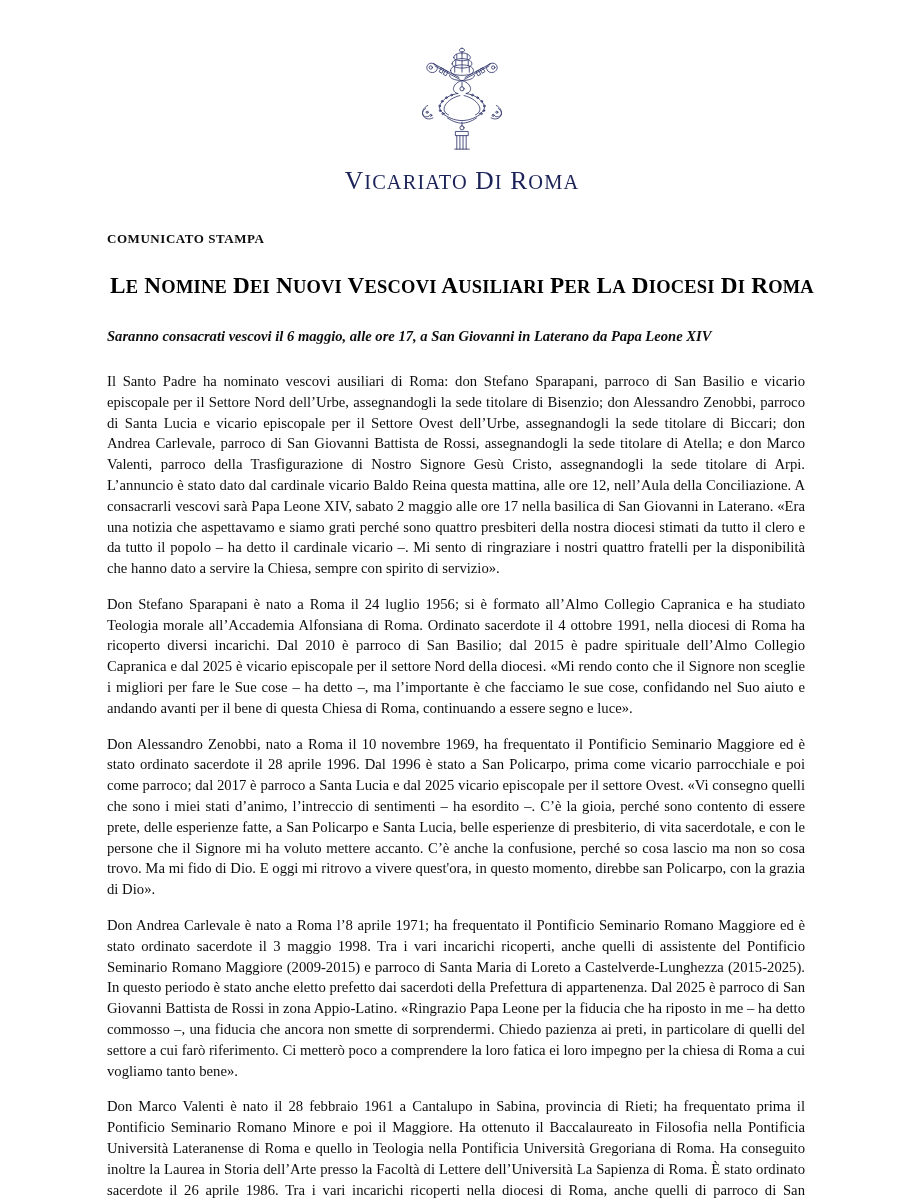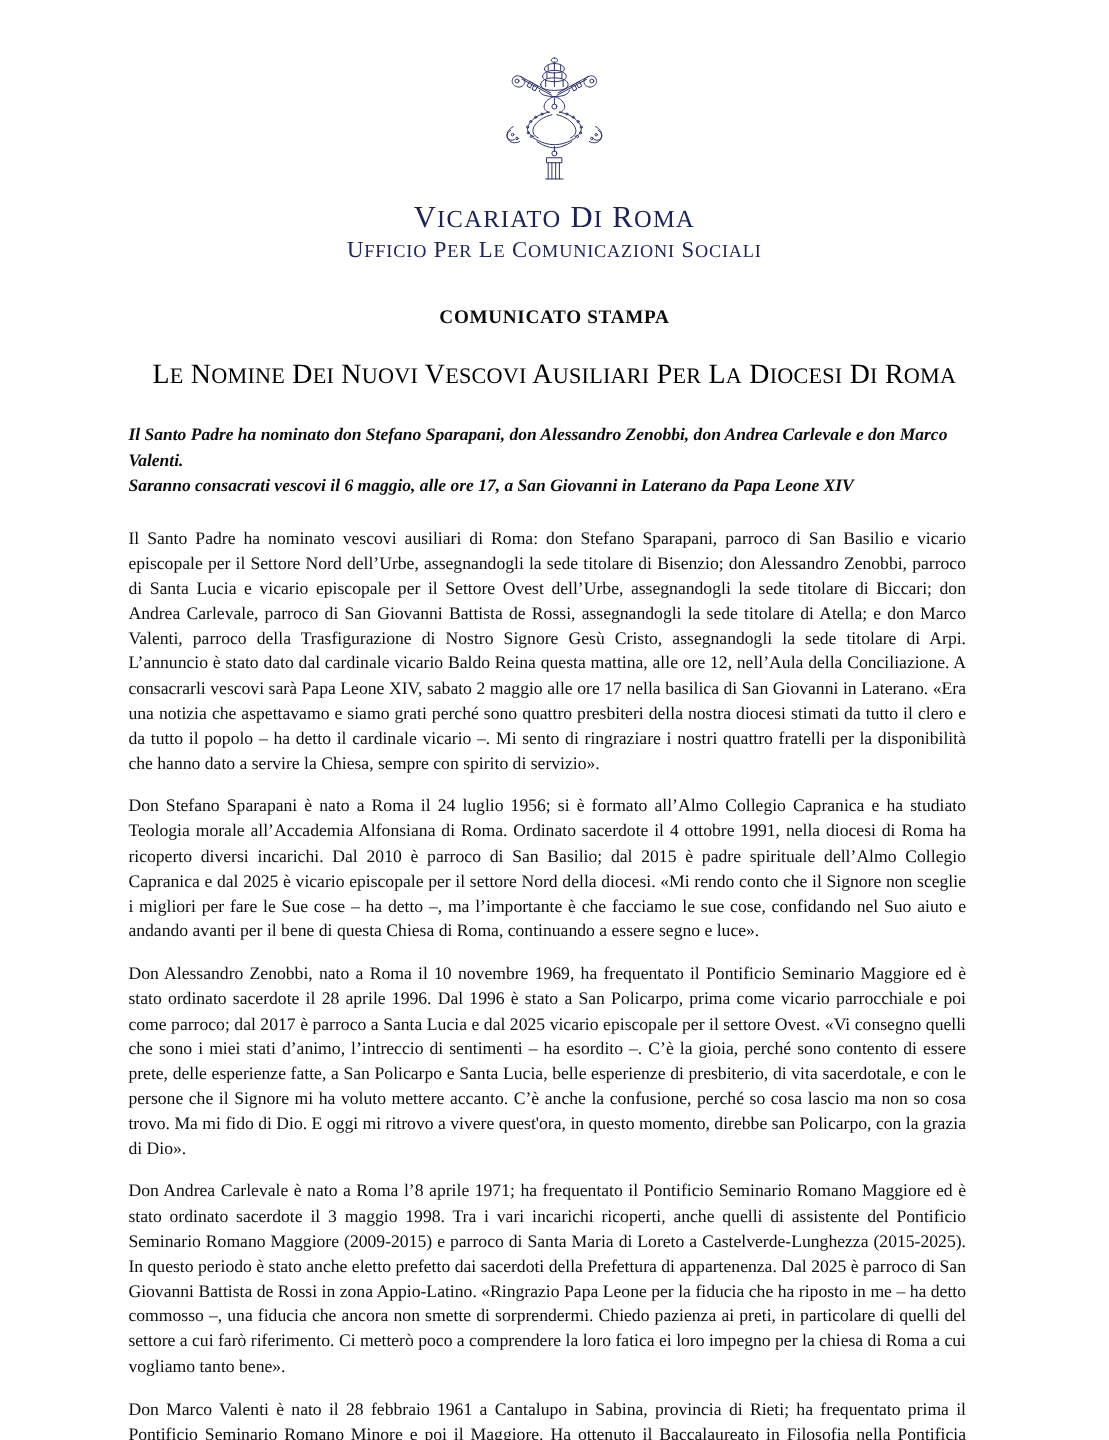--- a/index.html
+++ b/index.html
@@ -57,30 +57,29 @@
   .sc { text-transform: uppercase; }
   .sc .cap { font-size: 1em; }
   .sc .sm  { font-size: 0.80em; }
 
   
   .doc {
     width: 710px;
     margin: 0 auto;
   }
   .kicker {
-    text-align: center;
-    font-size: 16px;
+    font-size: 13px;
     font-weight: bold;
     letter-spacing: 0.55px;
     margin: 36px 0 0 0;
     color: #0d0d0d;
   }
   .headline {
     text-align: center;
-    font-weight: normal;
+    font-weight: bold;
     font-size: 23.5px;
     line-height: 1.2;
     letter-spacing: 0.2px;
     margin: 25px 0 0 0;
     color: #000000;
     white-space: nowrap;
   }
   .headline .cap { font-size: 1em; }
   .headline .sm  { font-size: 0.795em; }
 
@@ -187,33 +186,29 @@
       <path d="M100 150 v8"></path>
       <circle cx="100" cy="161" r="4"></circle>
       <path d="M88 168 h24 v8 h-24z"></path>
       <path d="M90 176 v26 M96 176 v26 M102 176 v26 M108 176 v26"></path>
       <path d="M86 202 h28"></path>
     </svg>
 
     <div class="org-name sc">
       <span><span class="cap">V</span><span class="sm">ICARIATO</span> <span class="cap">D</span><span class="sm">I</span> <span class="cap">R</span><span class="sm">OMA</span></span>
     </div>
-    <div class="org-sub sc">
-      <span><span class="cap">U</span><span class="sm">FFICIO</span> <span class="cap">P</span><span class="sm">ER</span> <span class="cap">L</span><span class="sm">E</span> <span class="cap">C</span><span class="sm">OMUNICAZIONI</span> <span class="cap">S</span><span class="sm">OCIALI</span></span>
-    </div>
   </header>
 
   <main class="doc">
 
     <div class="kicker">COMUNICATO STAMPA</div>
 
     <h1 class="headline" style="font-size: 23.25px;"><span class="cap">L</span><span class="sm">E</span> <span class="cap">N</span><span class="sm">OMINE</span> <span class="cap">D</span><span class="sm">EI</span> <span class="cap">N</span><span class="sm">UOVI</span> <span class="cap">V</span><span class="sm">ESCOVI</span> <span class="cap">A</span><span class="sm">USILIARI</span> <span class="cap">P</span><span class="sm">ER</span> <span class="cap">L</span><span class="sm">A</span> <span class="cap">D</span><span class="sm">IOCESI</span> <span class="cap">D</span><span class="sm">I</span> <span class="cap">R</span><span class="sm">OMA</span></h1>
 
     <div class="standfirst">
-      <span class="line">Il Santo Padre ha nominato don Stefano Sparapani, don Alessandro Zenobbi, don Andrea Carlevale e don Marco Valenti.</span>
       <span class="line">Saranno consacrati vescovi il 6 maggio, alle ore 17, a San Giovanni in Laterano da Papa Leone XIV</span>
     </div>
 
     <div class="body-text">
       <p>Il Santo Padre ha nominato vescovi ausiliari di Roma: don Stefano Sparapani, parroco di San Basilio e vicario episcopale per il Settore Nord dell’Urbe, assegnandogli la sede titolare di Bisenzio; don Alessandro Zenobbi, parroco di Santa Lucia e vicario episcopale per il Settore Ovest dell’Urbe, assegnandogli la sede titolare di Biccari; don Andrea Carlevale, parroco di San Giovanni Battista de Rossi, assegnandogli la sede titolare di Atella; e don Marco Valenti, parroco della Trasfigurazione di Nostro Signore Gesù Cristo, assegnandogli la sede titolare di Arpi. L’annuncio è stato dato dal cardinale vicario Baldo Reina questa mattina, alle ore 12, nell’Aula della Conciliazione. A consacrarli vescovi sarà Papa Leone XIV, sabato 2 maggio alle ore 17 nella basilica di San Giovanni in Laterano. «Era una notizia che aspettavamo e siamo grati perché sono quattro presbiteri della nostra diocesi stimati da tutto il clero e da tutto il popolo – ha detto il cardinale vicario –. Mi sento di ringraziare i nostri quattro fratelli per la disponibilità che hanno dato a servire la Chiesa, sempre con spirito di servizio».</p>
       <p>Don Stefano Sparapani è nato a Roma il 24 luglio 1956; si è formato all’Almo Collegio Capranica e ha studiato Teologia morale all’Accademia Alfonsiana di Roma. Ordinato sacerdote il 4 ottobre 1991, nella diocesi di Roma ha ricoperto diversi incarichi. Dal 2010 è parroco di San Basilio; dal 2015 è padre spirituale dell’Almo Collegio Capranica e dal 2025 è vicario episcopale per il settore Nord della diocesi. «Mi rendo conto che il Signore non sceglie i migliori per fare le Sue cose – ha detto –, ma l’importante è che facciamo le sue cose, confidando nel Suo aiuto e andando avanti per il bene di questa Chiesa di Roma, continuando a essere segno e luce».</p>
       <p>Don Alessandro Zenobbi, nato a Roma il 10 novembre 1969, ha frequentato il Pontificio Seminario Maggiore ed è stato ordinato sacerdote il 28 aprile 1996. Dal 1996 è stato a San Policarpo, prima come vicario parrocchiale e poi come parroco; dal 2017 è parroco a Santa Lucia e dal 2025 vicario episcopale per il settore Ovest. «Vi consegno quelli che sono i miei stati d’animo, l’intreccio di sentimenti – ha esordito –. C’è la gioia, perché sono contento di essere prete, delle esperienze fatte, a San Policarpo e Santa Lucia, belle esperienze di presbiterio, di vita sacerdotale, e con le persone che il Signore mi ha voluto mettere accanto. C’è anche la confusione, perché so cosa lascio ma non so cosa trovo. Ma mi fido di Dio. E oggi mi ritrovo a vivere quest'ora, in questo momento, direbbe san Policarpo, con la grazia di Dio».</p>
       <p>Don Andrea Carlevale è nato a Roma l’8 aprile 1971; ha frequentato il Pontificio Seminario Romano Maggiore ed è stato ordinato sacerdote il 3 maggio 1998. Tra i vari incarichi ricoperti, anche quelli di assistente del Pontificio Seminario Romano Maggiore (2009-2015) e parroco di Santa Maria di Loreto a Castelverde-Lunghezza (2015-2025). In questo periodo è stato anche eletto prefetto dai sacerdoti della Prefettura di appartenenza. Dal 2025 è parroco di San Giovanni Battista de Rossi in zona Appio-Latino. «Ringrazio Papa Leone per la fiducia che ha riposto in me – ha detto commosso –, una fiducia che ancora non smette di sorprendermi. Chiedo pazienza ai preti, in particolare di quelli del settore a cui farò riferimento. Ci metterò poco a comprendere la loro fatica ei loro impegno per la chiesa di Roma a cui vogliamo tanto bene».</p>
       <p>Don Marco Valenti è nato il 28 febbraio 1961 a Cantalupo in Sabina, provincia di Rieti; ha frequentato prima il Pontificio Seminario Romano Minore e poi il Maggiore. Ha ottenuto il Baccalaureato in Filosofia nella Pontificia Università Lateranense di Roma e quello in Teologia nella Pontificia Università Gregoriana di Roma. Ha conseguito inoltre la Laurea in Storia dell’Arte presso la Facoltà di Lettere dell’Università La Sapienza di Roma. È stato ordinato sacerdote il 26 aprile 1986. Tra i vari incarichi ricoperti nella diocesi di Roma, anche quelli di parroco di San Giuseppe Artigiano (1996-2010) e di parroco di San Saturnino (2010-2024). Dal 2024 è parroco della Trasfigurazione di nostro Signore Gesù Cristo. Nelle sue parole, il ricordo e il ringraziamento del «cardinale Ugo Poletti che mi ha ordinato, don Carlo Graziani che è stato di grande aiuto, i tanti parroci che ho incontrato quando ero viceparroco, tanti confratelli e amici. Chiedo sempre al Signore che mi mantenga la mano in testa per saper fare la sua volontà».</p>
     </div>

